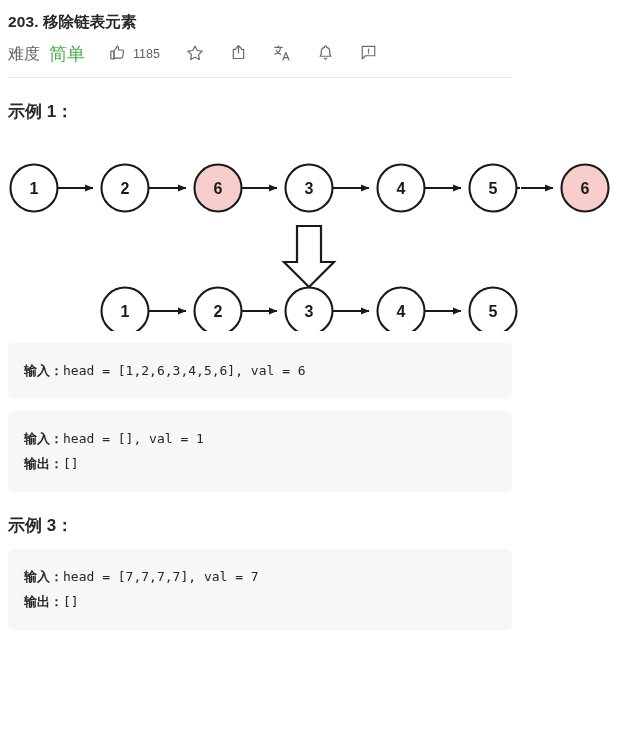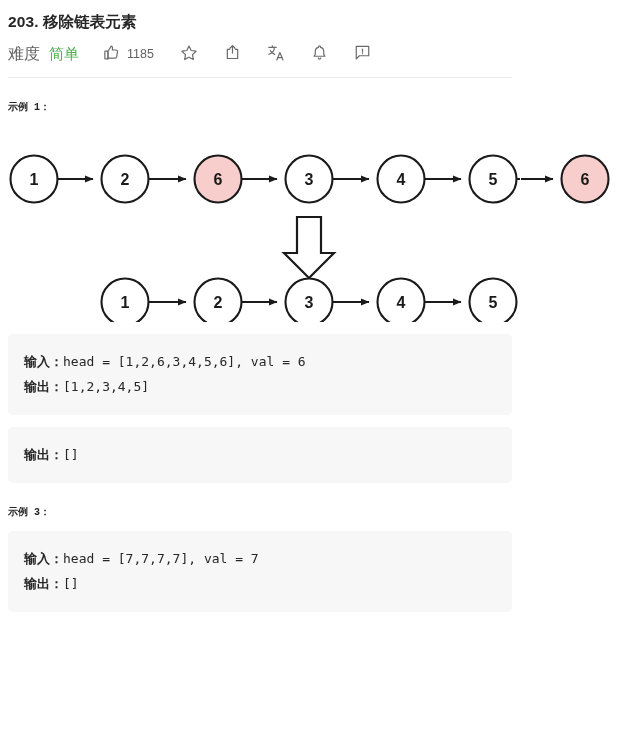--- a/index.html
+++ b/index.html
@@ -44,21 +44,21 @@
     height: 22px;
     font-size: 12.5px;
     color: #3c3c4399;
   }
   .meta-label {
     color: #616161;
     font-size: 16px;
   }
   .meta-difficulty {
     margin-left: 9px;
-    font-size: 15px;
+    font-size: 18px;
   }
   .meta-actions {
     display: flex;
     align-items: center;
     margin-left: 24px;
   }
   .action {
     display: flex;
     align-items: center;
     margin-right: 26px;
@@ -95,24 +95,23 @@
     color: #4a4a4a;
     padding: 2.5px 5px;
     border-radius: 3px;
     margin: 0 2px;
   }
   .desc b { font-weight: 700; color: #262626; }
 
   
   .ex-title {
     margin: 22px 0 0 8px;
-    font-size: 10px;
+    font-size: 17px;
     font-weight: 700;
     color: #262626;
-    font-family: Liberation Mono, monospace;
   }
 
   
   .diagram {
     margin: 8px 0 0 0;
     width: 639px;
     height: 200px;
     position: relative;
   }
   .diagram svg { display: block; }
@@ -306,24 +305,24 @@
         <g class="node">
           <circle cx="493" cy="180" r="23.5" fill="#ffffff" stroke="#1a1a1a" stroke-width="2.1"></circle>
           <text x="493" y="180" text-anchor="middle" dominant-baseline="central" font-family="Liberation Sans, sans-serif" font-size="16" font-weight="700" fill="#1a1a1a">5</text>
         </g>
       </g>
     </svg>
   </div>
 
   <div class="codeblock">
     <div class="codeline"><span class="cjk">输入：</span><span>head = [1,2,6,3,4,5,6], val = 6</span></div>
-    <div class="codeline"><span class="cjk">输出：</span><span>[1,2,3,4,5]</span></div>
   </div>
 
   <div class="codeblock">
+    <div class="codeline"><span class="cjk">输入：</span><span>head = [], val = 1</span></div>
     <div class="codeline"><span class="cjk">输出：</span><span>[]</span></div>
   </div>
 
   <div class="ex-title">示例 3：</div>
   <div class="codeblock">
     <div class="codeline"><span class="cjk">输入：</span><span>head = [7,7,7,7], val = 7</span></div>
     <div class="codeline"><span class="cjk">输出：</span><span>[]</span></div>
   </div>
 
   <div class="edge"></div>

